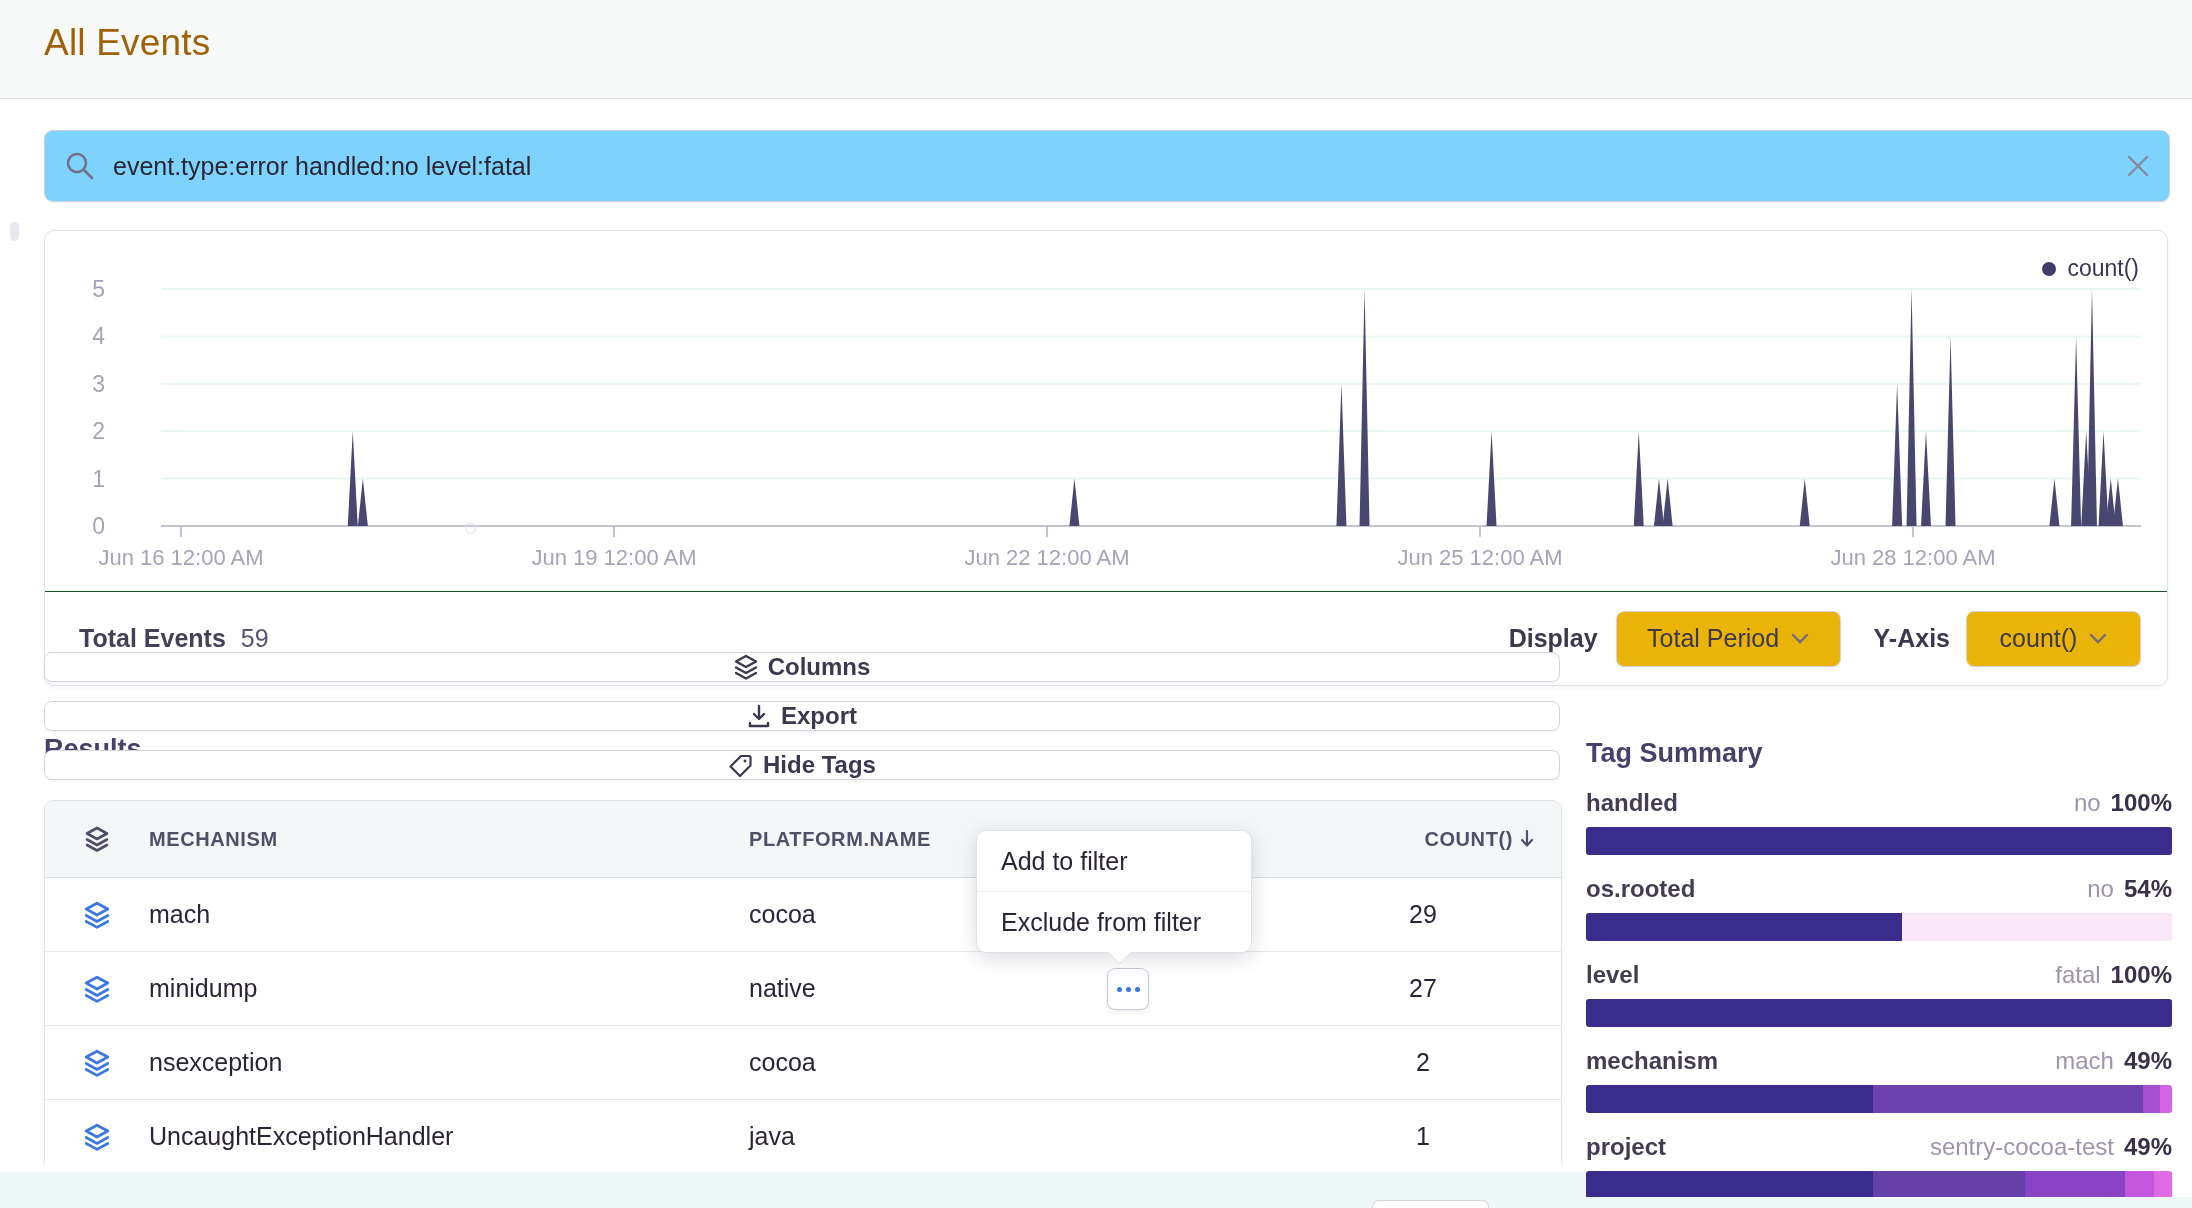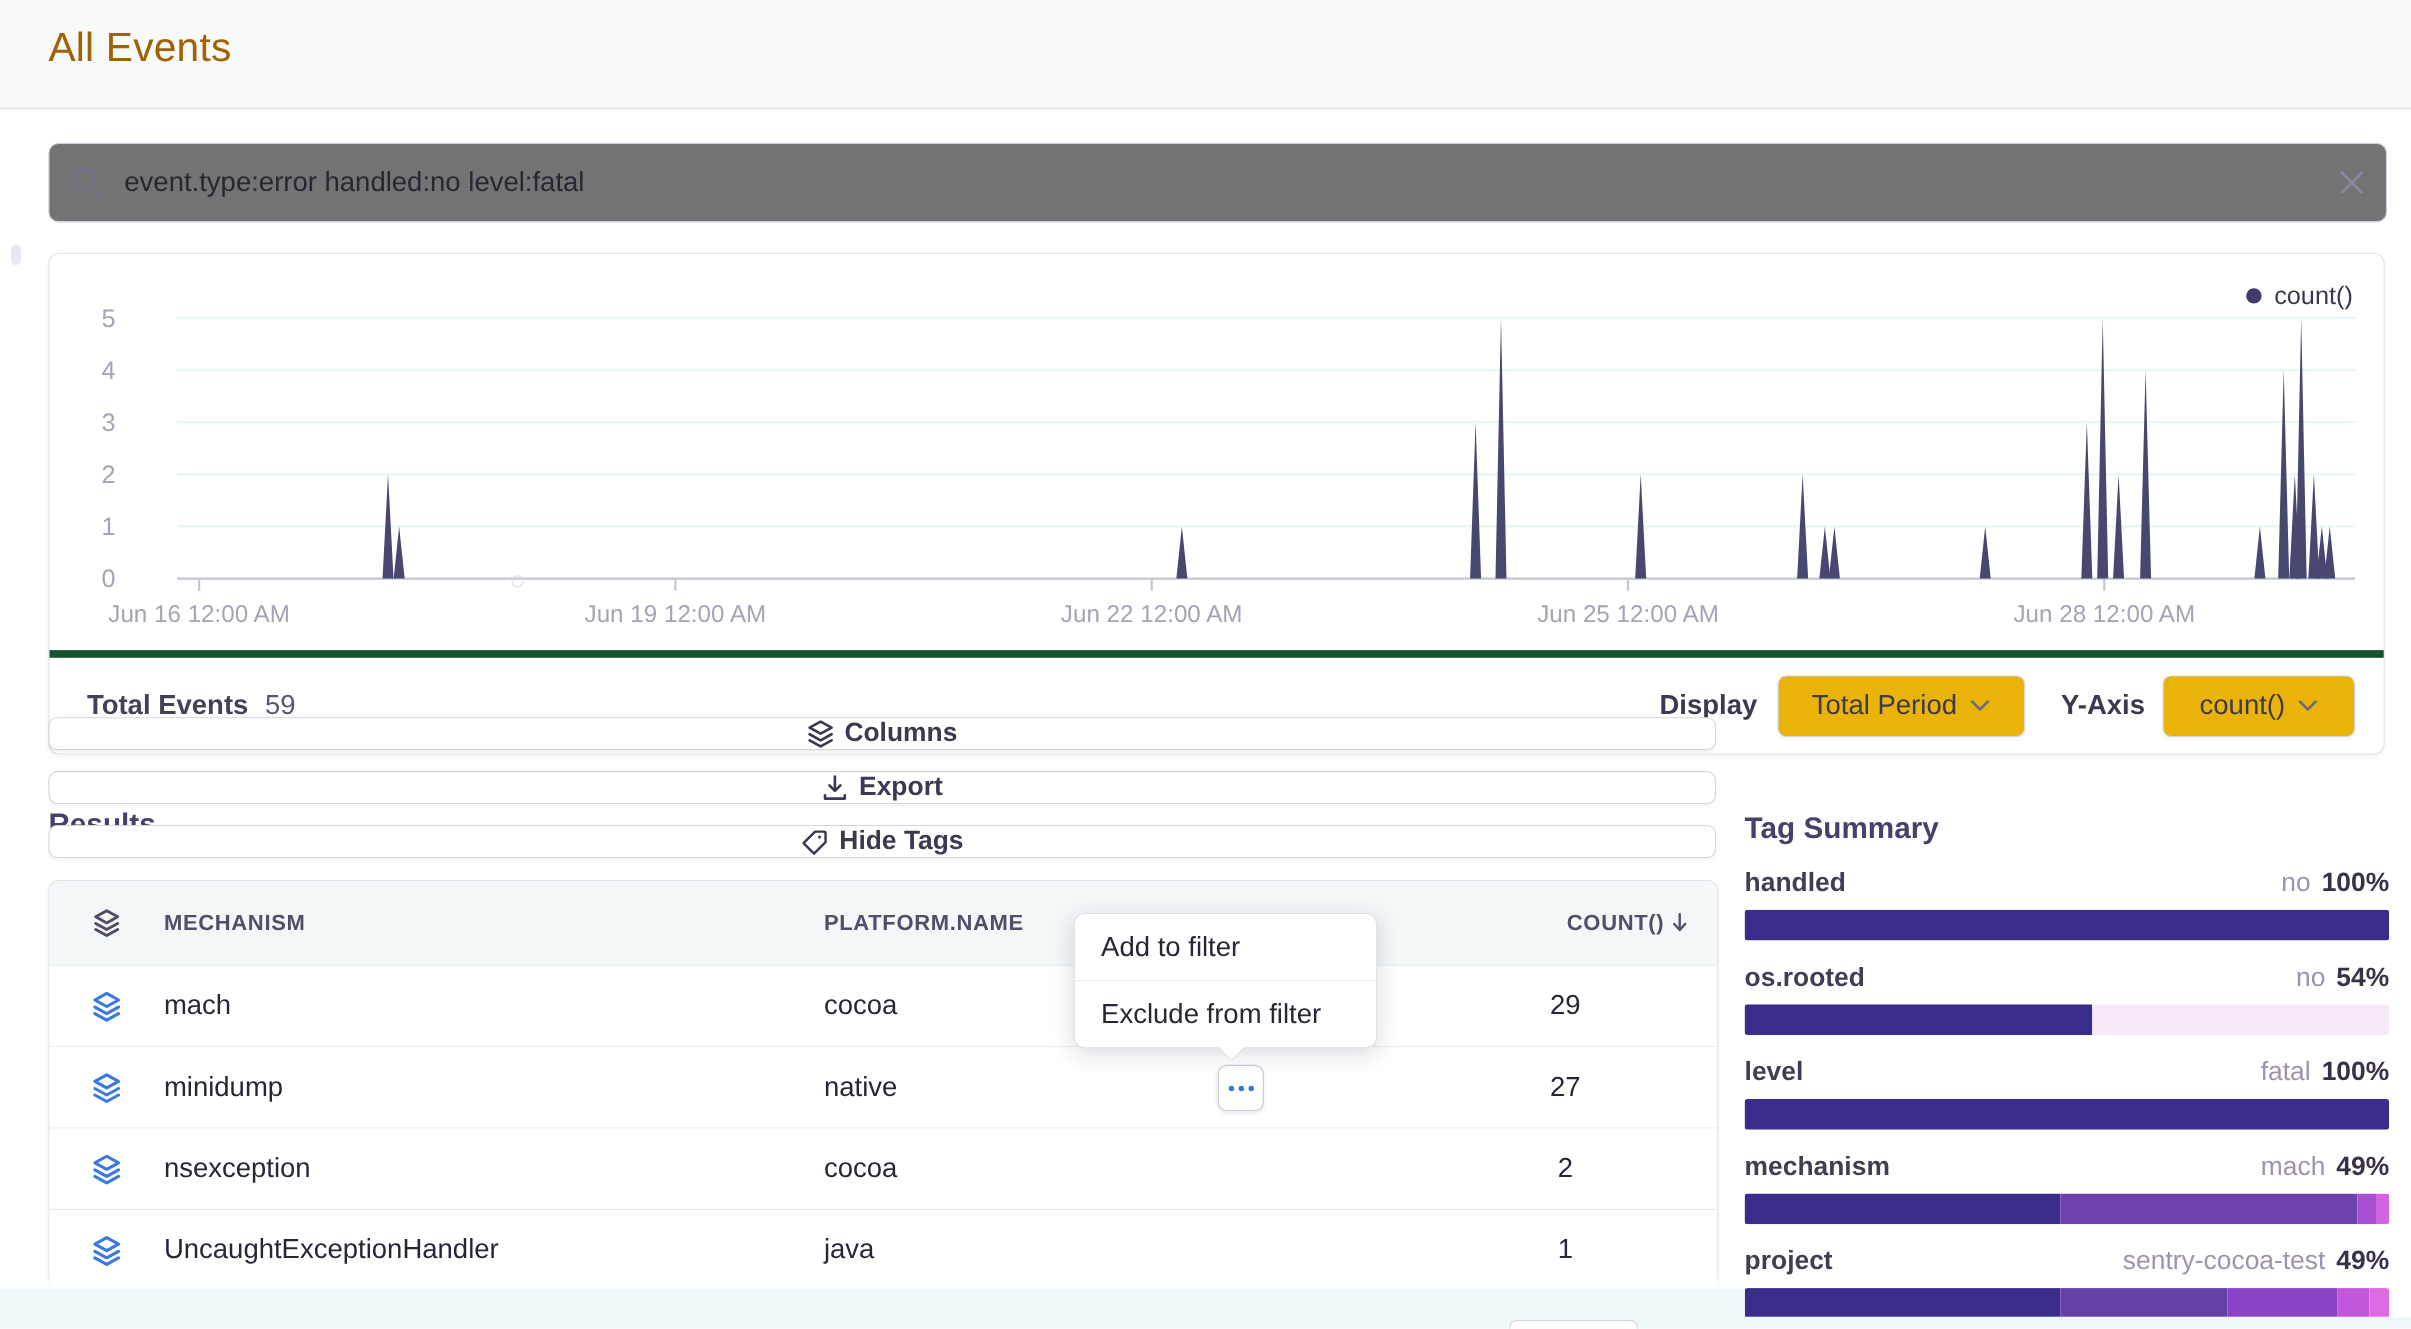--- a/index.html
+++ b/index.html
@@ -10,35 +10,35 @@
     -webkit-font-smoothing:antialiased;
   }
   .abs{position:absolute;}
 
   
   .top-band{left:0;top:0;width:2192px;height:98px;background:#f7faf9;border-bottom:1px solid #dfe2e4;}
   .page-title{left:44px;top:22px;font-size:37px;font-weight:400;color:#a16207;letter-spacing:.2px;}
   .drag-pill{left:10px;top:222px;width:9px;height:19px;background:#e8e8f0;border-radius:5px;}
 
   
-  .search-bar{left:44px;top:130px;width:2124px;height:70px;background:#737373;border:1px solid #cfcede;border-radius:9px;
+  .search-bar{left:44px;top:130px;width:2124px;height:70px;background:#7dd3fc;border:1px solid #cfcede;border-radius:9px;
     box-shadow:0 1px 2px rgba(45,32,60,.04);display:flex;align-items:center;}
   .search-bar svg{flex:0 0 auto;}
   .search-input{flex:1;border:none;outline:none;background:transparent;font-family:inherit;
     font-size:25px;color:#2b2435;margin-left:14px;}
   .clear-btn{width:46px;height:46px;margin-right:8px;display:flex;align-items:center;justify-content:center;cursor:pointer;}
 
   
   .panel{background:#fff;border:1px solid #e0e2e8;border-radius:10px;box-shadow:0 2px 4px rgba(45,32,60,.05);}
   .chart-panel{left:44px;top:230px;width:2122px;height:454px;}
   .legend{position:absolute;top:24px;right:28px;display:flex;align-items:center;gap:11px;}
   .legend-dot{width:14px;height:14px;border-radius:50%;background:#3f3c6b;}
   .legend-label{font-size:23px;color:#3b3550;}
   .artifact-ring{left:420px;top:292px;width:9px;height:9px;border:1.5px solid #dcdfe6;border-radius:50%;}
-  .chart-footer{position:absolute;left:0;right:0;bottom:0;height:94px;border-top:7px solid #14532d;
+  .chart-footer{position:absolute;left:0;right:0;bottom:0;height:94px;border-top:1px solid #14532d;
     display:flex;align-items:center;padding:0 26px 0 34px;box-sizing:border-box;}
   .total-label{font-size:25px;font-weight:700;color:#463f58;}
   .total-value{font-size:25px;color:#5a5370;margin-left:15px;}
   .footer-spacer{flex:1;}
   .ctl-label{font-size:25px;font-weight:700;color:#3d374f;margin-right:18px;}
   .select-btn{height:56px;background:#eab308;border:1px solid #d6d3de;border-radius:8px;box-shadow:0 2px 2px rgba(45,32,60,.04);
     display:flex;align-items:center;justify-content:center;gap:12px;font-size:25px;color:#3d374f;cursor:pointer;box-sizing:border-box;}
   .select-display{width:225px;margin-right:33px;}
   .select-yaxis{width:175px;}
 

